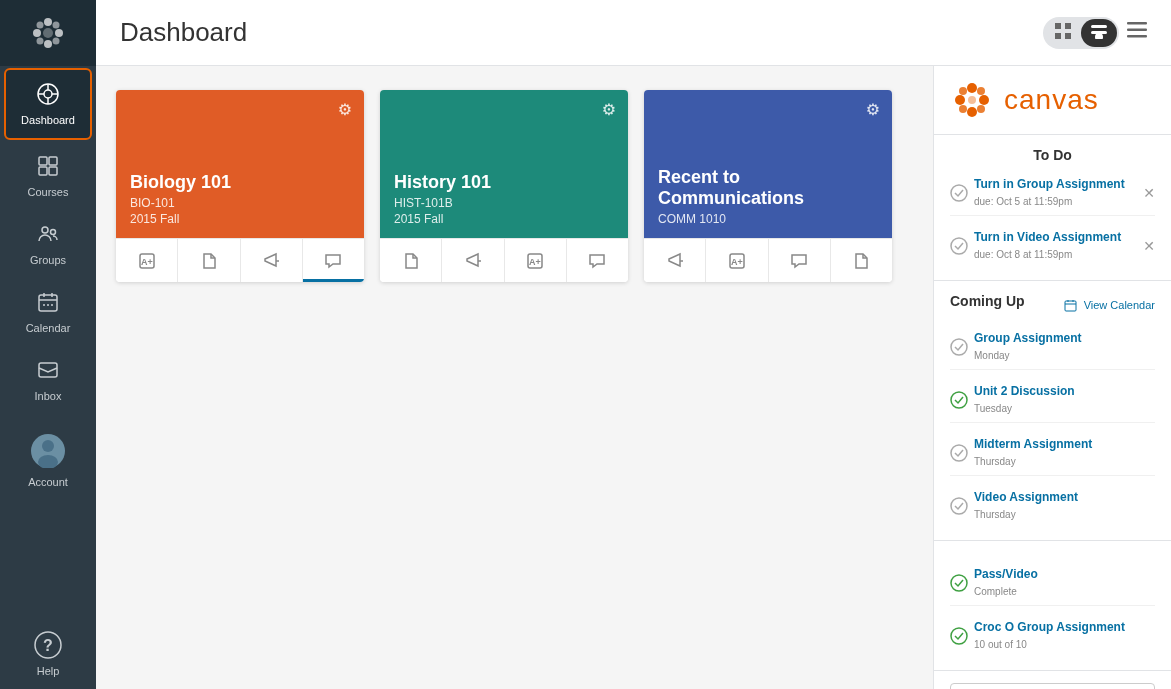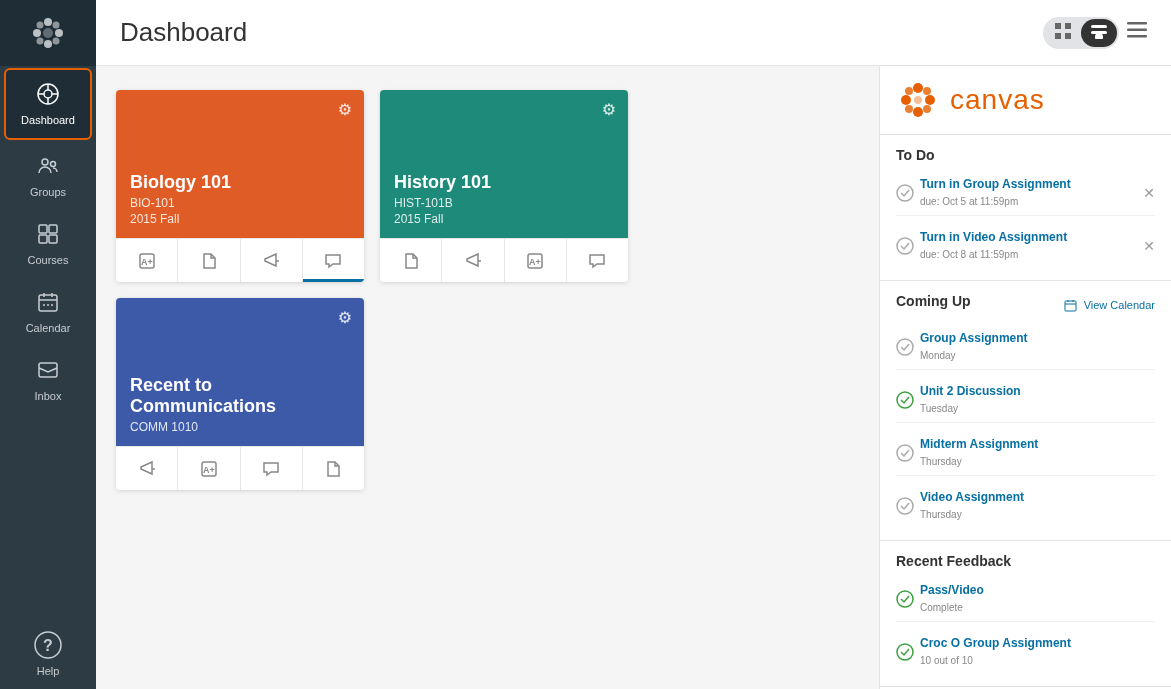--- a/index.html
+++ b/index.html
@@ -188,21 +188,21 @@
       position: absolute;
       bottom: 0;
       left: 0;
       right: 0;
       height: 3px;
       background: #0770a3;
     }
 
     
     .right-sidebar {
-      width: 292px;
+      width: 238px;
       background: #fff;
       border-left: 1px solid #e1e3e6;
       padding: 0;
       overflow-y: auto;
       flex-shrink: 0;
     }
     .canvas-brand {
       padding: 12px 16px;
       border-bottom: 1px solid #e1e3e6;
       display: flex;
@@ -222,20 +222,21 @@
 
     .rs-section {
       padding: 12px 16px;
       border-bottom: 1px solid #e1e3e6;
     }
     .rs-section-title {
       font-size: 14px;
       font-weight: bold;
       color: #333;
       margin-bottom: 8px;
+      text-align: center;
     }
     .rs-item {
       display: flex;
       align-items: center;
       padding: 6px 0;
       border-bottom: 1px solid #f0f0f0;
       gap: 6px;
       margin-top: 8px;
     }
     .rs-item:last-child { border-bottom: none; }
@@ -323,39 +324,39 @@
         <line x1="2" y1="12" x2="8" y2="12" stroke="white" stroke-width="1.5"></line>
         <line x1="16" y1="12" x2="22" y2="12" stroke="white" stroke-width="1.5"></line>
       </svg>
     </span>
     <span class="label">Dashboard</span>
   </div>
 
   <div class="sidebar-item">
     <span class="icon">
       <svg width="24" height="24" viewBox="0 0 24 24" fill="none">
+        <rect x="3" y="3" width="8" height="8" rx="1" stroke="#c7cdd1" stroke-width="1.5" fill="none"></rect>
+        <rect x="13" y="3" width="8" height="8" rx="1" stroke="#c7cdd1" stroke-width="1.5" fill="none"></rect>
+        <rect x="3" y="13" width="8" height="8" rx="1" stroke="#c7cdd1" stroke-width="1.5" fill="none"></rect>
+        <rect x="13" y="13" width="8" height="8" rx="1" stroke="#c7cdd1" stroke-width="1.5" fill="none"></rect>
+      </svg>
+    </span>
+    <span class="label">Courses</span>
+  </div>
+
+  <div class="sidebar-item">
+    <span class="icon">
+      <svg width="24" height="24" viewBox="0 0 24 24" fill="none">
         <circle cx="9" cy="8" r="3" stroke="#c7cdd1" stroke-width="1.5" fill="none"></circle>
         <circle cx="17" cy="10" r="2.5" stroke="#c7cdd1" stroke-width="1.5" fill="none"></circle>
         <path d="M3 19c0-3.3 2.7-6 6-6s6 2.7 6 6" stroke="#c7cdd1" stroke-width="1.5" fill="none"></path>
         <path d="M17 14c1.7 0 4 1.3 4 4" stroke="#c7cdd1" stroke-width="1.5" fill="none"></path>
       </svg>
     </span>
     <span class="label">Groups</span>
-  </div>
-
-  <div class="sidebar-item">
-    <span class="icon">
-      <svg width="24" height="24" viewBox="0 0 24 24" fill="none">
-        <rect x="3" y="3" width="8" height="8" rx="1" stroke="#c7cdd1" stroke-width="1.5" fill="none"></rect>
-        <rect x="13" y="3" width="8" height="8" rx="1" stroke="#c7cdd1" stroke-width="1.5" fill="none"></rect>
-        <rect x="3" y="13" width="8" height="8" rx="1" stroke="#c7cdd1" stroke-width="1.5" fill="none"></rect>
-        <rect x="13" y="13" width="8" height="8" rx="1" stroke="#c7cdd1" stroke-width="1.5" fill="none"></rect>
-      </svg>
-    </span>
-    <span class="label">Courses</span>
   </div>
 
   <div class="sidebar-item">
     <span class="icon">
       <svg width="24" height="24" viewBox="0 0 24 24" fill="none">
         <rect x="3" y="5" width="18" height="16" rx="2" stroke="#c7cdd1" stroke-width="1.5" fill="none"></rect>
         <line x1="3" y1="10" x2="21" y2="10" stroke="#c7cdd1" stroke-width="1.5"></line>
         <line x1="8" y1="3" x2="8" y2="7" stroke="#c7cdd1" stroke-width="1.5"></line>
         <line x1="16" y1="3" x2="16" y2="7" stroke="#c7cdd1" stroke-width="1.5"></line>
         <circle cx="8" cy="15" r="1" fill="#c7cdd1"></circle>
@@ -369,20 +370,30 @@
   <div class="sidebar-item">
     <span class="icon">
       <svg width="24" height="24" viewBox="0 0 24 24" fill="none">
         <rect x="3" y="5" width="18" height="14" rx="2" stroke="#c7cdd1" stroke-width="1.5" fill="none"></rect>
         <polyline points="3,10 12,14 21,10" stroke="#c7cdd1" stroke-width="1.5" fill="none"></polyline>
       </svg>
     </span>
     <span class="label">Inbox</span>
   </div>
 
+  <div class="sidebar-item" style="margin-top: 8px;">
+    <span class="icon">
+      <svg width="34" height="34" viewBox="0 0 34 34">
+        <circle cx="17" cy="17" r="17" fill="#6b8fa3"></circle>
+        <circle cx="17" cy="12" r="6" fill="#4a7088"></circle>
+        <ellipse cx="17" cy="28" rx="10" ry="7" fill="#4a7088"></ellipse>
+      </svg>
+    </span>
+    <span class="label">Account</span>
+  </div>
 
   <div class="sidebar-spacer"></div>
 
   <div class="sidebar-help">
     <span>
       <svg width="28" height="28" viewBox="0 0 28 28">
         <circle cx="14" cy="14" r="13" stroke="#c7cdd1" stroke-width="1.5" fill="none"></circle>
         <text x="14" y="20" text-anchor="middle" fill="#c7cdd1" font-size="16" font-weight="bold">?</text>
       </svg>
     </span>
@@ -632,21 +643,20 @@
           </svg>
           <div class="rs-item-content">
             <span class="rs-item-link">Video Assignment</span>
             <span class="rs-item-due">Thursday</span>
           </div>
         </div>
       </div>
 
       
       <div class="rs-section">
-        <div class="rs-section-title">Recent Feedback</div>
 
         <div class="rs-item">
           <svg class="todo-icon" viewBox="0 0 18 18">
             <circle cx="9" cy="9" r="8" stroke="#3fa042" stroke-width="1.5" fill="none"></circle>
             <polyline points="5,9 8,12 13,6" stroke="#3fa042" stroke-width="1.5" fill="none"></polyline>
           </svg>
           <div class="rs-item-content">
             <span class="rs-item-link">Pass/Video</span>
             <span class="rs-item-due">Complete</span>
           </div>

